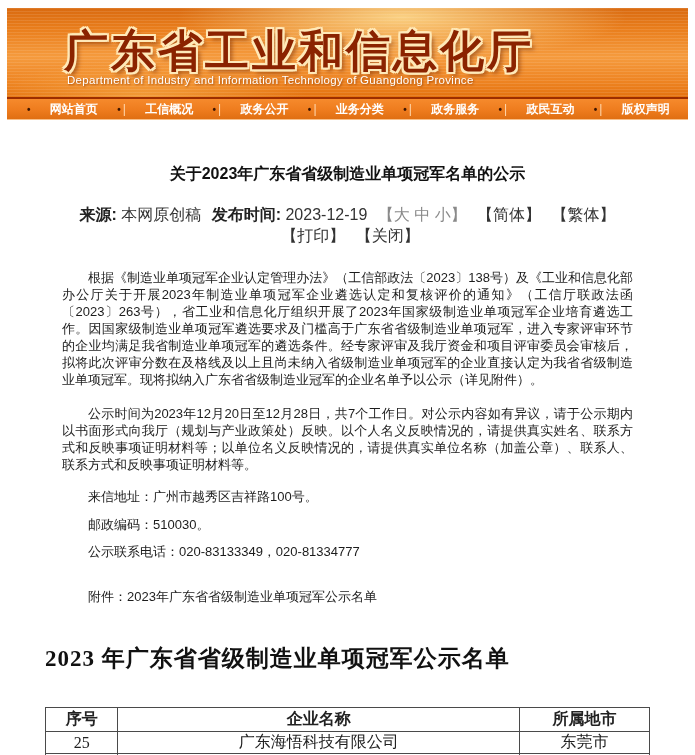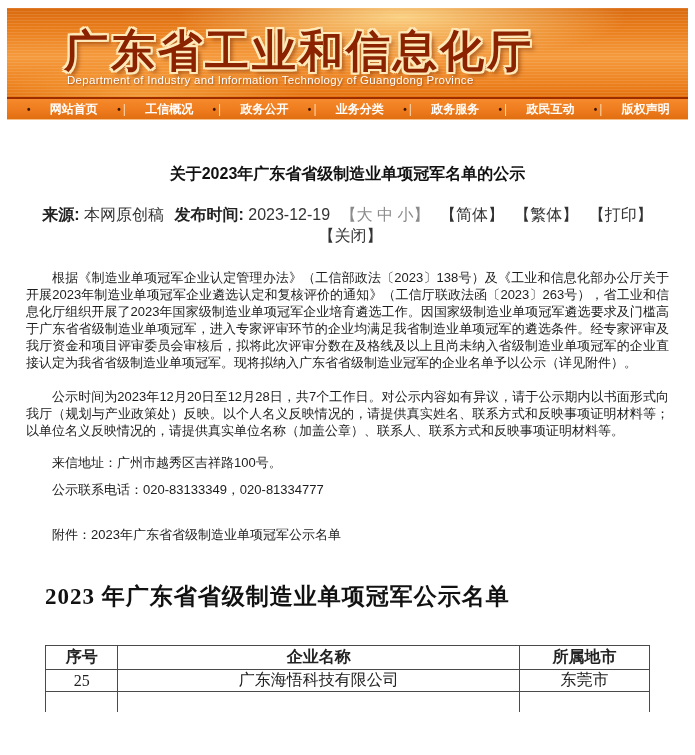--- a/index.html
+++ b/index.html
@@ -48,21 +48,21 @@
     display: flex; align-items: center;
     justify-content: space-between;
     padding: 0 18px;
     font-size: 12px; font-weight: bold; color: #ffffff;
     white-space: nowrap;
   }
   .nav a { color: #ffffff; text-decoration: none; cursor: pointer; }
   .nav-dot { color: #3d1400; font-size: 10px; margin: 0 2px; }
   .nav-pipe { color: #ffd9b0; font-weight: normal; margin-right: 2px; }
   
-  .article { padding: 0 26px; }
+  .article { padding: 0 62px; }
   .article-title {
     margin-top: 44px;
     text-align: center;
     font-size: 16px; font-weight: bold; color: #111111;
   }
   .meta {
     margin-top: 20px;
     text-align: center;
     font-size: 16px; color: #333333;
   }
@@ -148,20 +148,21 @@
     <span class="tool size-tool">【大 中 小】</span>
     <span class="tool">【简体】</span>
     <span class="tool">【繁体】</span>
     <span class="tool">【打印】</span>
     <span class="tool">【关闭】</span>
   </div>
 
   <p class="para para1">根据《制造业单项冠军企业认定管理办法》（工信部政法〔2023〕138号）及《工业和信息化部办公厅关于开展2023年制造业单项冠军企业遴选认定和复核评价的通知》（工信厅联政法函〔2023〕263号），省工业和信息化厅组织开展了2023年国家级制造业单项冠军企业培育遴选工作。因国家级制造业单项冠军遴选要求及门槛高于广东省省级制造业单项冠军，进入专家评审环节的企业均满足我省制造业单项冠军的遴选条件。经专家评审及我厅资金和项目评审委员会审核后，拟将此次评审分数在及格线及以上且尚未纳入省级制造业单项冠军的企业直接认定为我省省级制造业单项冠军。现将拟纳入广东省省级制造业冠军的企业名单予以公示（详见附件）。</p>
   <p class="para para2">公示时间为2023年12月20日至12月28日，共7个工作日。对公示内容如有异议，请于公示期内以书面形式向我厅（规划与产业政策处）反映。以个人名义反映情况的，请提供真实姓名、联系方式和反映事项证明材料等；以单位名义反映情况的，请提供真实单位名称（加盖公章）、联系人、联系方式和反映事项证明材料等。</p>
   <p class="para line-addr">来信地址：广州市越秀区吉祥路100号。</p>
+  <p class="para line-post">邮政编码：510030。</p>
   <p class="para line-phone">公示联系电话：020-83133349，020-81334777</p>
   <p class="para line-attach">附件：2023年广东省省级制造业单项冠军公示名单</p>
 </div>
 
 <div class="annex">
   <h2 class="annex-title">2023 年广东省省级制造业单项冠军公示名单</h2>
 
   <table class="annex-table">
     <thead>
       <tr>

